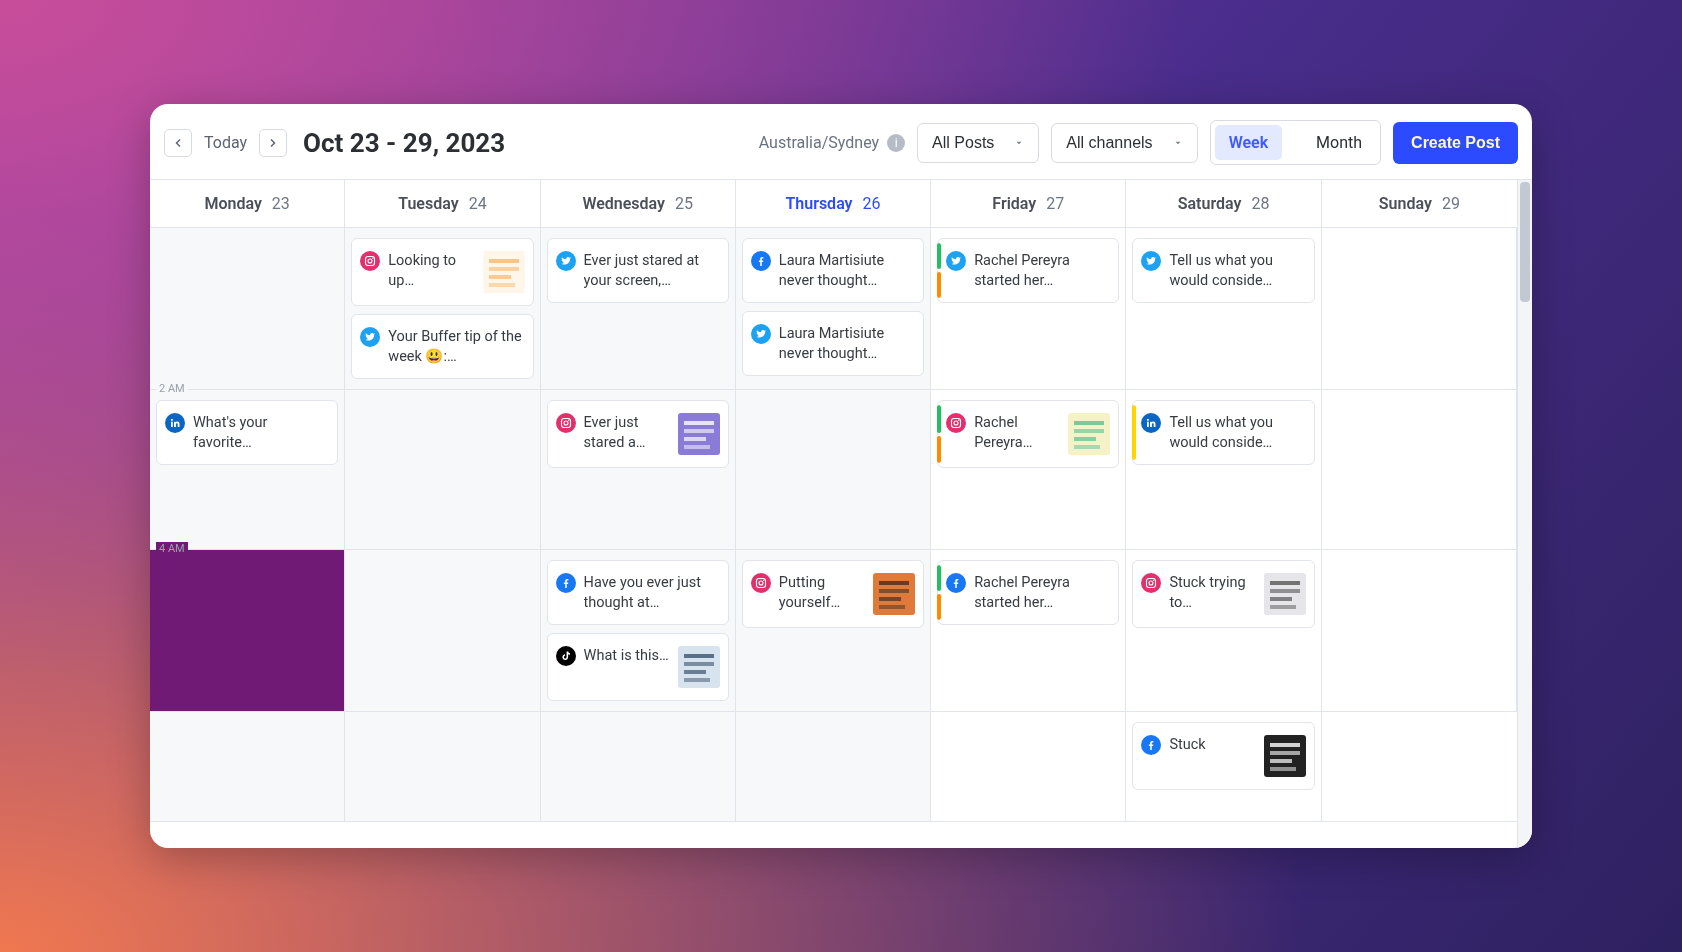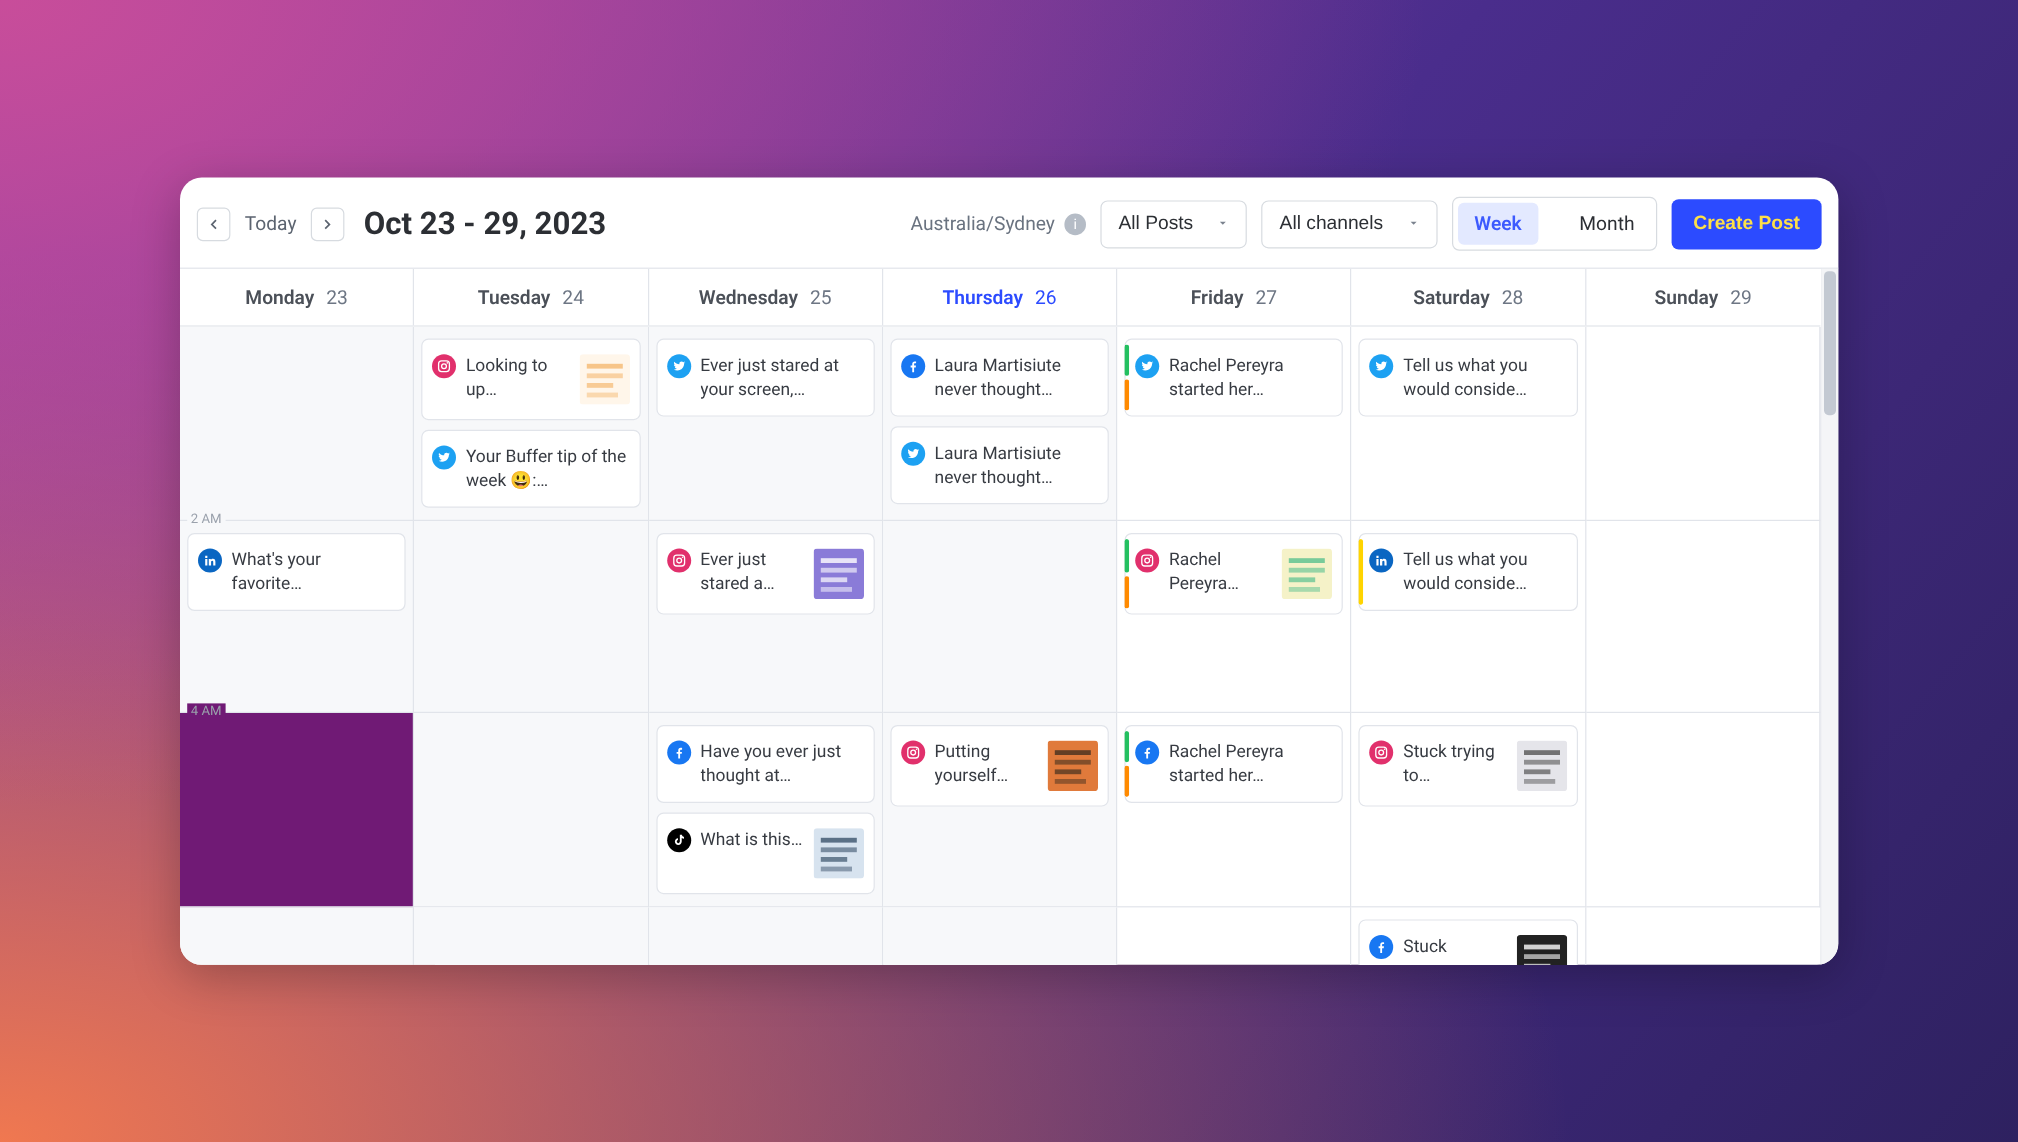--- a/index.html
+++ b/index.html
@@ -9,21 +9,21 @@
     background: linear-gradient(135deg, #c23a8c 0%, #9a3ea8 15%, #6a3fa0 35%, #3c2a7a 65%, #2a2264 85%, #e86a5a 100%);
     background: radial-gradient(ellipse at top left, #c84d9a 0%, transparent 50%),
                 radial-gradient(ellipse at bottom left, #f07850 0%, transparent 55%),
                 linear-gradient(130deg, #8e40a8 0%, #4a2d8c 50%, #2e2160 100%);
     display: flex;
     align-items: center;
     justify-content: center;
   }
   .app {
     width: 1382px;
-    height: 656px;
+    height: 744px;
     background: #fff;
     border-radius: 18px;
     box-shadow: 0 10px 40px rgba(0,0,0,.25);
     display: flex;
     flex-direction: column;
     overflow: hidden;
   }
 
   
   .toolbar {
@@ -90,21 +90,21 @@
     cursor: pointer;
     color: #2c2f34;
   }
   .seg .seg-item.active {
     background: #e3e9ff;
     color: #3d5afe;
     font-weight: 600;
   }
   .create-btn {
     background: #2c4bff;
-    color: #fde047;
+    color: #fef9c3;
     border: none;
     border-radius: 6px;
     padding: 12px 18px;
     font-size: 16px;
     font-weight: 600;
     cursor: pointer;
   }
 
   
   .cal-wrap {

